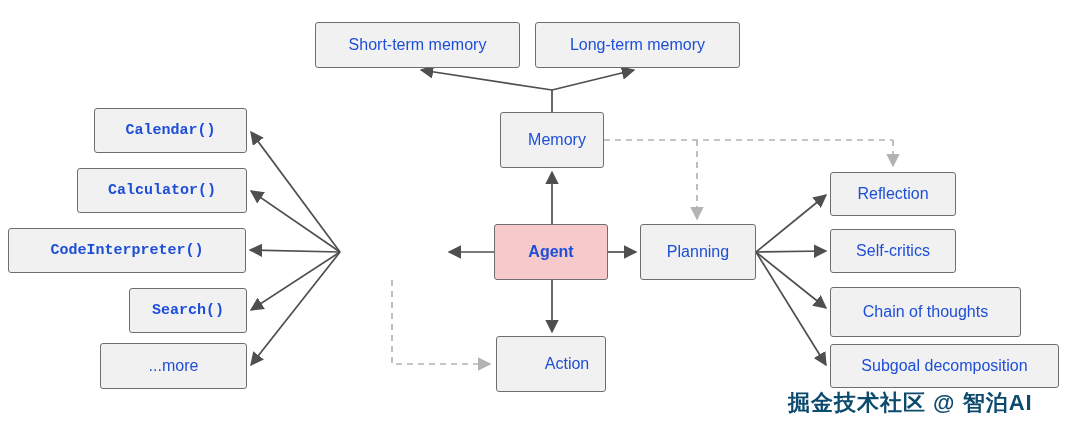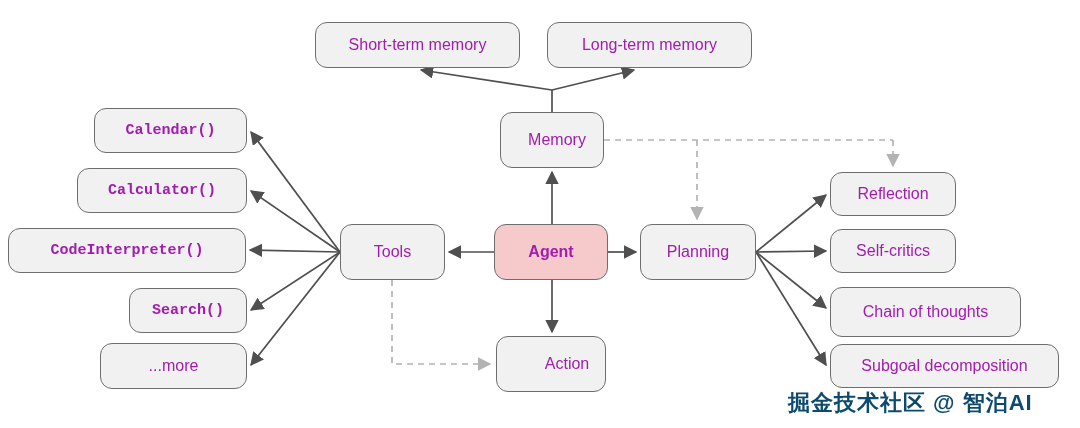--- a/index.html
+++ b/index.html
@@ -4,29 +4,29 @@
 <style>
   html,body { margin:0; padding:0; background:#ffffff; }
   #stage {
     position:relative; width:1080px; height:428px; background:#ffffff;
     font-family:"Liberation Sans", sans-serif; overflow:hidden;
   }
   #wires { position:absolute; left:0; top:0; width:1080px; height:428px; }
   .node {
     position:absolute; box-sizing:border-box;
     display:flex; align-items:center; justify-content:center;
-    background:#f1f1f1; border:1.6px solid #6e6e6e; border-radius:12px;
-    font-size:16px; color:#a21caf; text-align:center; white-space:nowrap;
+    background:#f1f1f1; border:1.6px solid #6e6e6e; border-radius:3px;
+    font-size:16px; color:#1d4ed8; text-align:center; white-space:nowrap;
   }
   .mono { font-family:"Liberation Mono","DejaVu Sans Mono",monospace; font-weight:bold; font-size:15px; }
   .agent { background:#f6caca; font-weight:bold; }
 
   
   .n-stm      { left:315px; top:22px;  width:205px; height:46px; }
-  .n-ltm      { left:535px; top:22px;  width:205px; height:46px;margin-left:12px; }
+  .n-ltm      { left:535px; top:22px;  width:205px; height:46px; }
   
   .n-memory   { left:500px; top:112px; width:104px; height:56px;padding-left:10px; }
   .n-agent    { left:494px; top:224px; width:114px; height:56px; }
   .n-action   { left:496px; top:336px; width:110px; height:56px;padding-left:32px; }
   
   .n-tools    { left:340px; top:224px; width:105px; height:56px; }
   .n-planning { left:640px; top:224px; width:116px; height:56px; }
   
   .n-cal      { left:94px;  top:108px; width:153px; height:45px; }
   .n-calc     { left:77px;  top:168px; width:170px; height:45px; }
@@ -88,21 +88,20 @@
       <path d="M893 140 L893 166" marker-end="url(#arrg)"></path>
       <path d="M392 280 L392 364 L490 364" marker-end="url(#arrg)"></path>
     </g>
   </svg>
 
   <div class="node n-stm">Short-term memory</div>
   <div class="node n-ltm">Long-term memory</div>
 
   <div class="node n-memory">Memory</div>
   <div class="node agent n-agent">Agent</div>
-  <div class="node n-tools">Tools</div>
   <div class="node n-planning">Planning</div>
   <div class="node n-action">Action</div>
 
   <div class="node mono n-cal">Calendar()</div>
   <div class="node mono n-calc">Calculator()</div>
   <div class="node mono n-codeint">CodeInterpreter()</div>
   <div class="node mono n-search">Search()</div>
   <div class="node n-more">...more</div>
 
   <div class="node n-reflect">Reflection</div>

